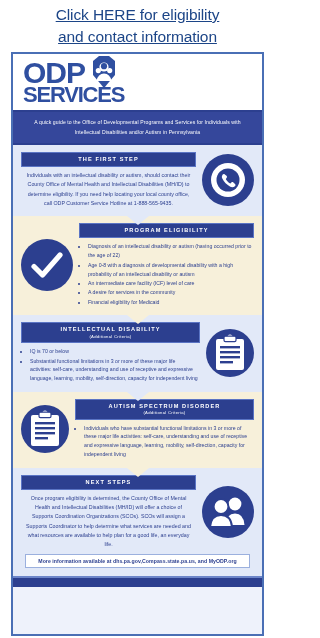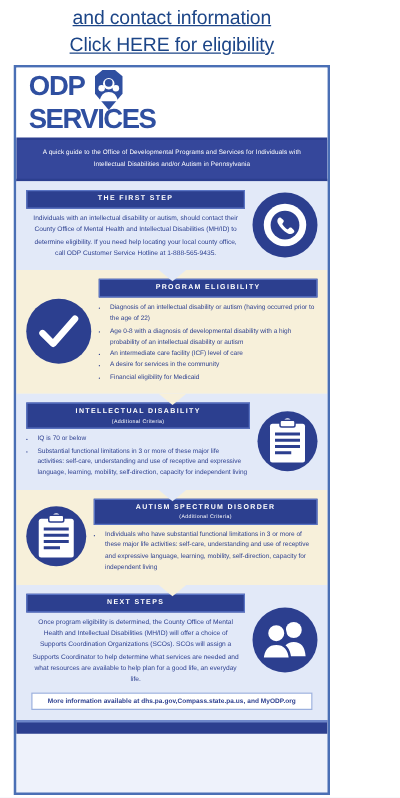--- a/index.html
+++ b/index.html
@@ -27,21 +27,21 @@
     height:584px;
     overflow:hidden;
   }
   
   .hdr{
     background:#ffffff;padding:5px 8px 4px 10px;
     border-bottom:2px solid #2c3f8f;
   }
   .odp-row{display:flex;align-items:flex-start;gap:2px;}
   .odp-text{
-    color:#2f4fa0;font-weight:bold;font-size:22px;line-height:0.92;
+    color:#2f4fa0;font-weight:bold;font-size:30px;line-height:0.92;
     letter-spacing:-1px;font-family:"Liberation Sans", sans-serif;
   }
   .keystone{
     position:relative;width:30px;height:32px;margin-left:2px;margin-top:-3px;
   }
   .keystone svg{display:block;}
   .serv-text{
     color:#2f4fa0;font-weight:bold;font-size:22px;line-height:0.95;
     letter-spacing:-1.2px;margin-top:-3px;
   }
@@ -101,22 +101,22 @@
     padding:3px 2px;margin:5px 4px 0 4px;letter-spacing:0.05px;
   }
   .bottom-bar{
     background:#2c3f8f;height:9px;border-top:2px solid #6d86c9;
   }
 </style>
 </head>
 <body>
 
 <div class="top-link">
+  <span>Click HERE for eligibility</span>
   <span>and contact information</span>
-  <span>Click HERE for eligibility</span>
 </div>
 
 <div class="poster">
 
   <div class="hdr">
     <div class="odp-row">
       <div class="odp-text">ODP</div>
       <div class="keystone">
         <svg width="30" height="32" viewBox="0 0 30 32">
           <path d="M4 5 L10 0 L20 0 L26 5 L26 19 Q15 32 15 32 Q15 32 4 19 Z" fill="#2f4fa0"></path>

